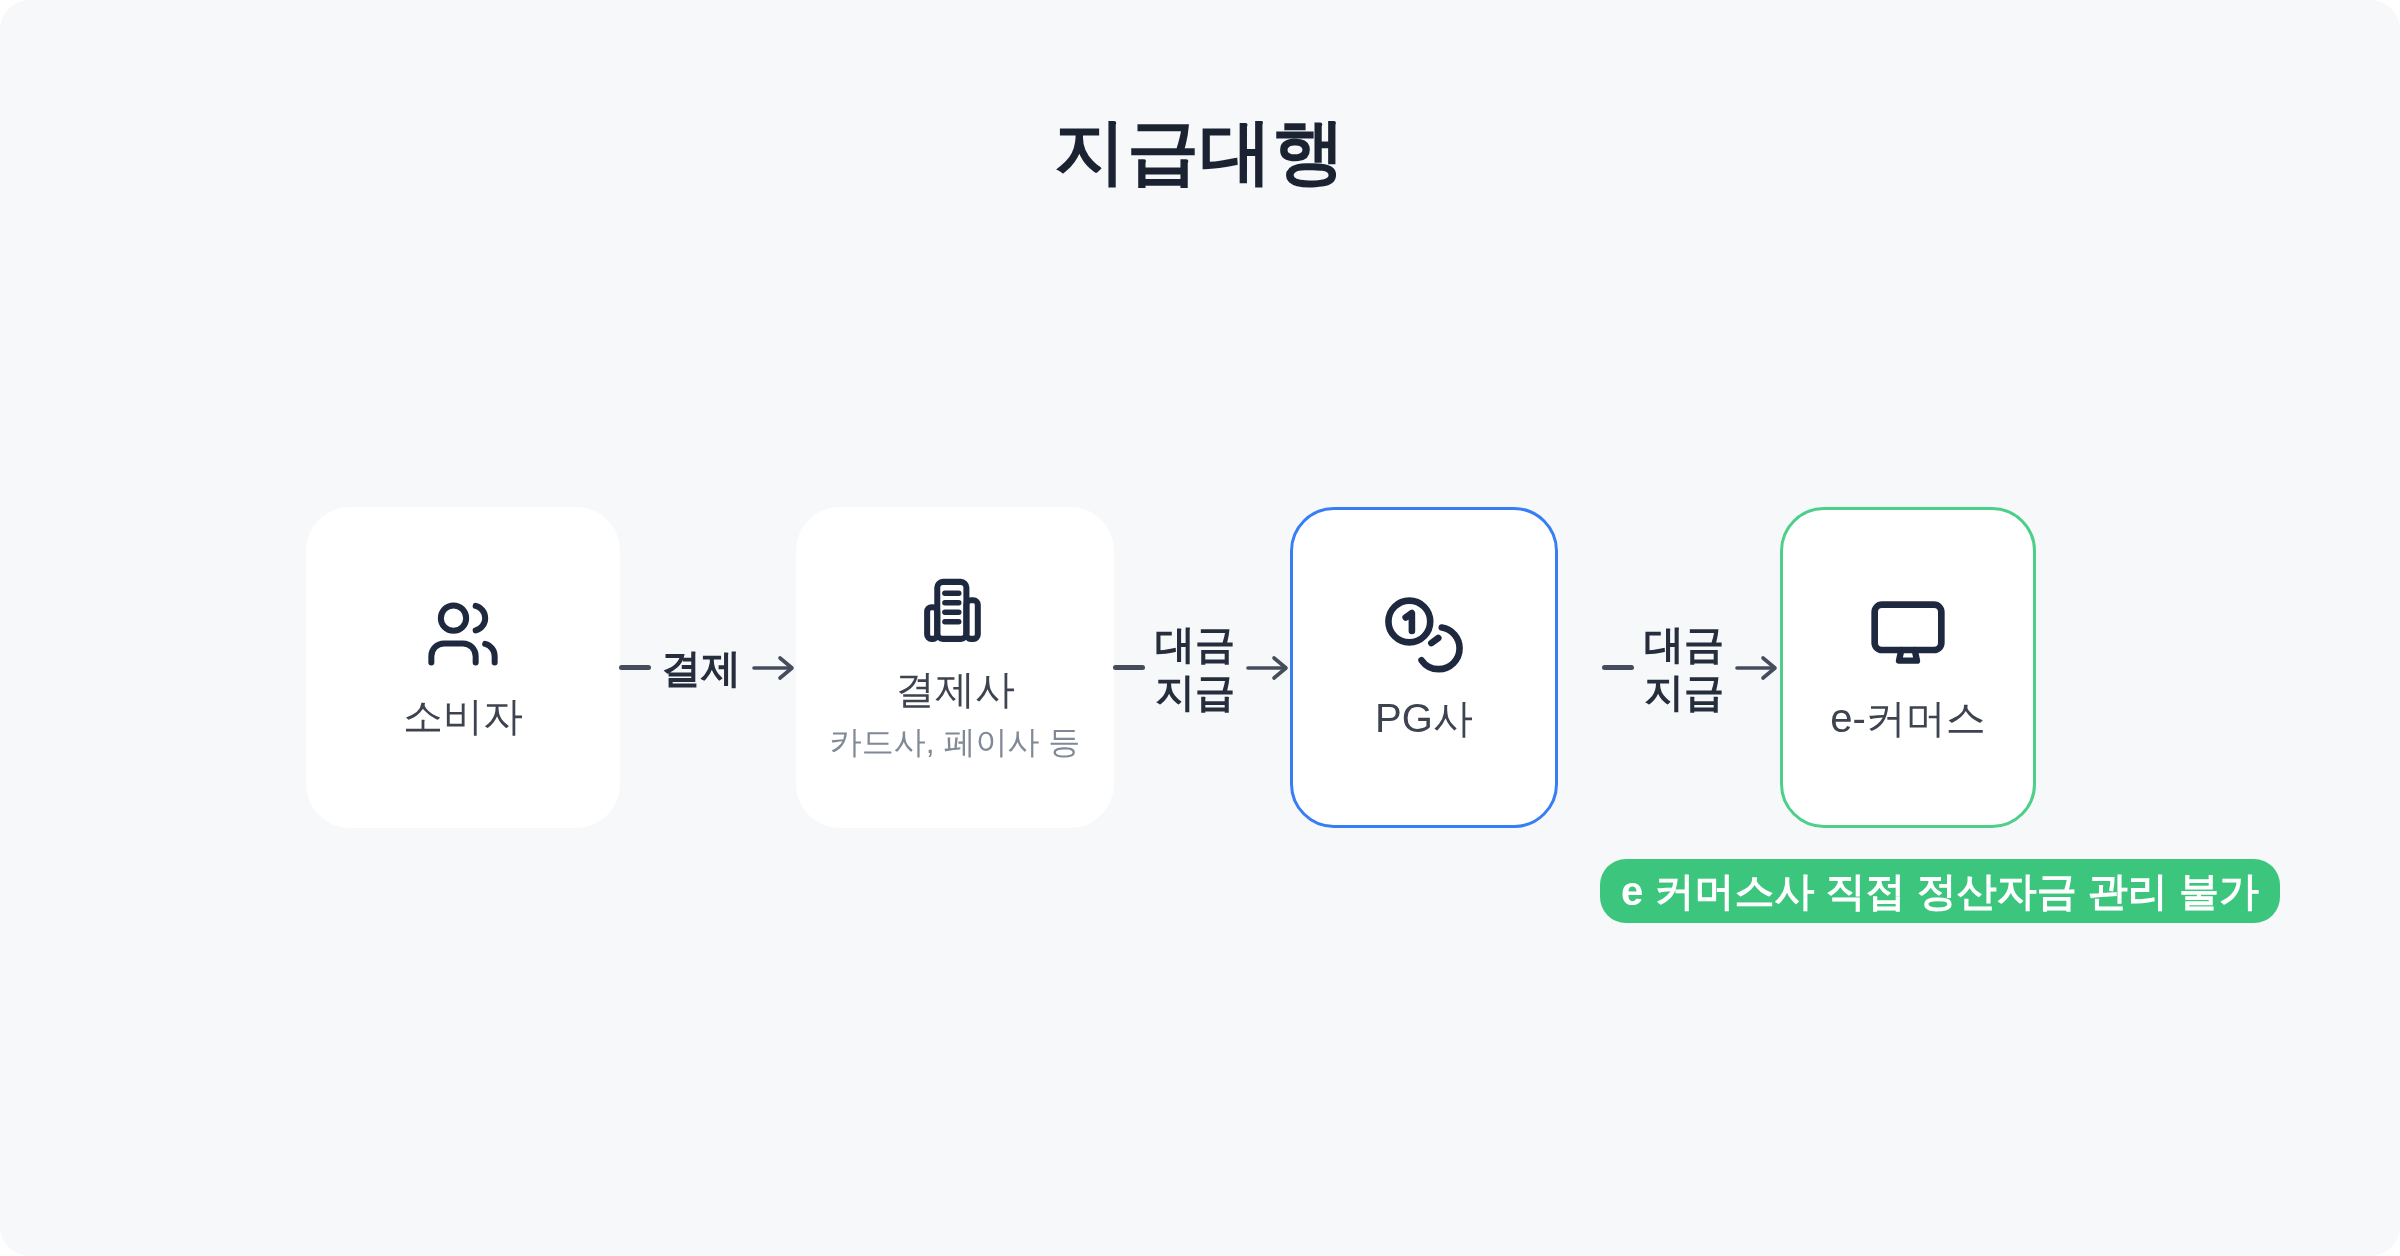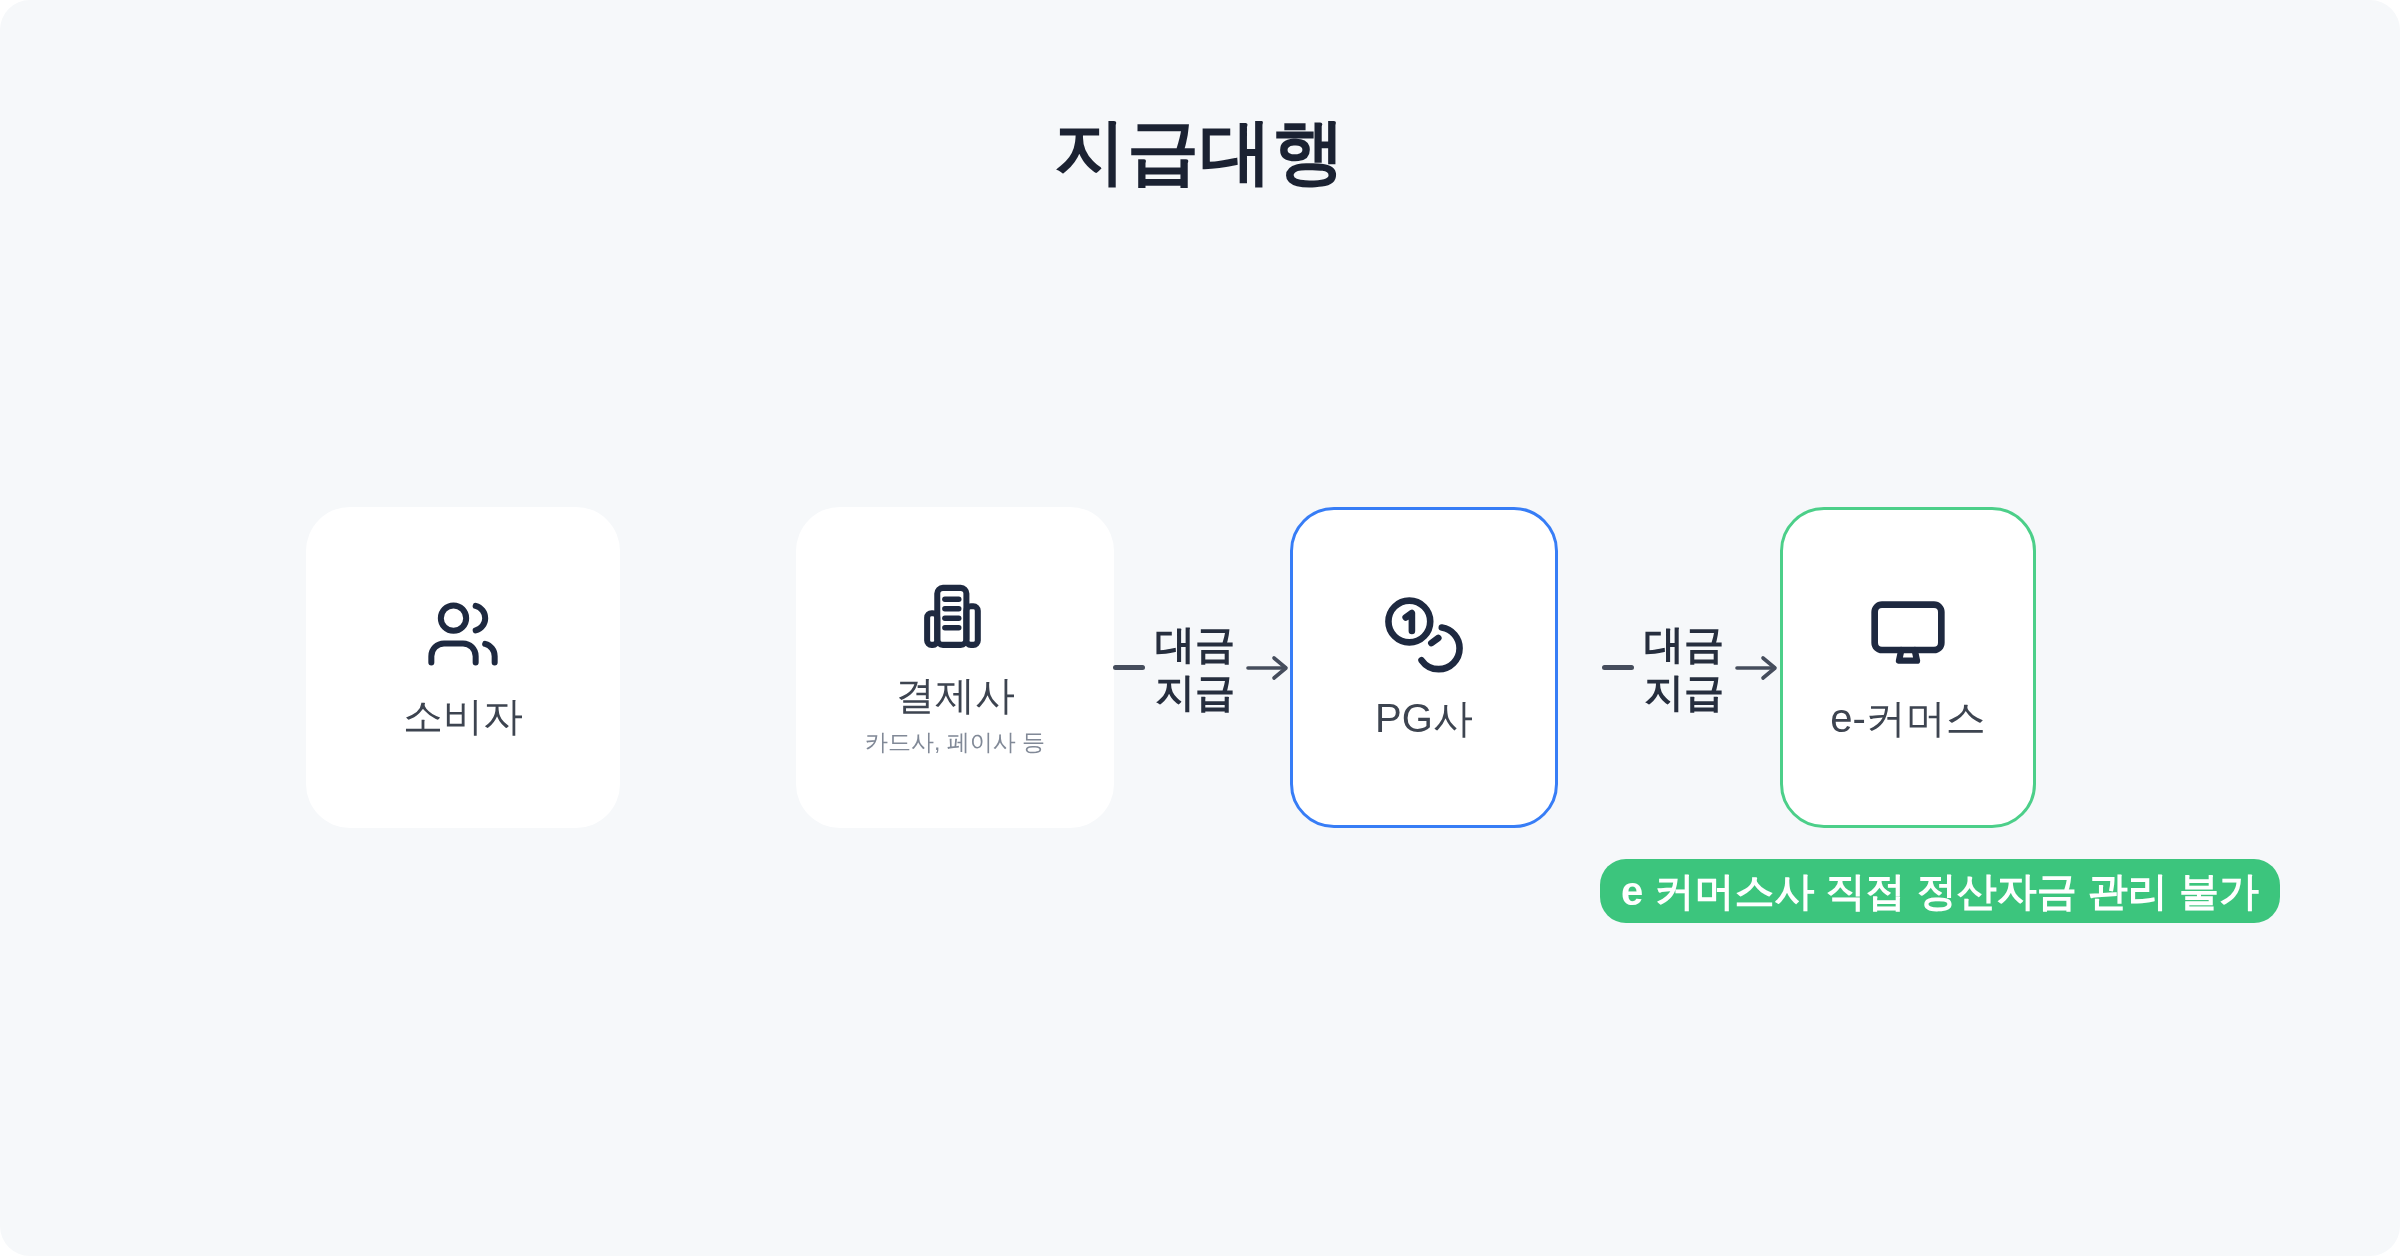--- a/index.html
+++ b/index.html
@@ -53,21 +53,21 @@
   .node-ecom     .icon { margin-bottom: 20px; }
 
   .node-label {
     font-size: 40px;
     font-weight: 500;
     color: #3d4450;
     line-height: 1.2;
   }
   .node-sublabel {
     margin-top: 10px;
-    font-size: 23px;
+    font-size: 32px;
     font-weight: 400;
     color: #818997;
     line-height: 1.2;
   }
   
   .connector {
     position: absolute;
     top: 507px;
     height: 321px;
     display: flex;
@@ -124,20 +124,28 @@
   <div class="node node-consumer">
     <svg class="icon" width="76" height="76" viewBox="0 0 24 24" fill="none" stroke="currentColor" stroke-width="1.9" stroke-linecap="round" stroke-linejoin="round">
       <circle cx="9" cy="7" r="4"></circle>
       <path d="M16 21v-2a4 4 0 0 0-4-4H6a4 4 0 0 0-4 4v2"></path>
       <path d="M16 3.13a4 4 0 0 1 0 7.75"></path>
       <path d="M22 21v-2a4 4 0 0 0-3-3.87"></path>
     </svg>
     <div class="node-label">소비자</div>
   </div>
 
+  <div class="connector connector-1">
+    <div class="dash"></div>
+    <div class="connector-label">결제</div>
+    <svg class="arrow" width="46" height="30" viewBox="0 0 46 30" fill="none" stroke="currentColor" stroke-width="3.6" stroke-linecap="round" stroke-linejoin="round">
+      <line x1="3" y1="15" x2="40" y2="15"></line>
+      <polyline points="29,5 41,15 29,25"></polyline>
+    </svg>
+  </div>
 
   <div class="node node-payment">
     <svg class="icon" width="76" height="76" viewBox="0 0 24 24" fill="none" stroke="currentColor" stroke-width="1.9" stroke-linecap="round" stroke-linejoin="round">
       <rect x="6.4" y="2.8" width="9.2" height="18" rx="1.8"></rect>
       <rect x="3.2" y="10.8" width="3.2" height="10" rx="1.4"></rect>
       <rect x="15.6" y="8.6" width="3.6" height="12.2" rx="1.4"></rect>
       <path d="M8.8 6.4h4.4" stroke-width="1.7"></path>
       <path d="M8.8 9.4h4.4" stroke-width="1.7"></path>
       <path d="M8.8 12.4h4.4" stroke-width="1.7"></path>
       <path d="M8.8 15.4h4.4" stroke-width="1.7"></path>

